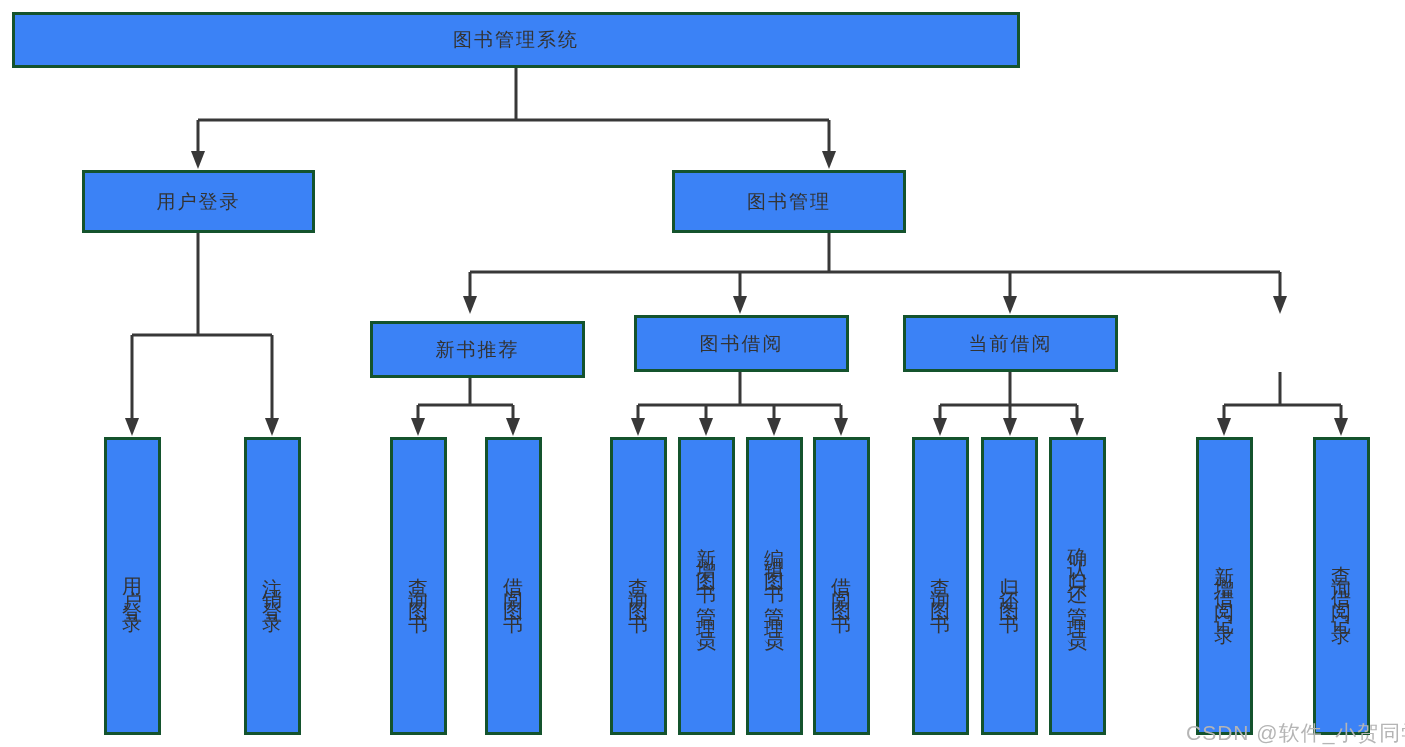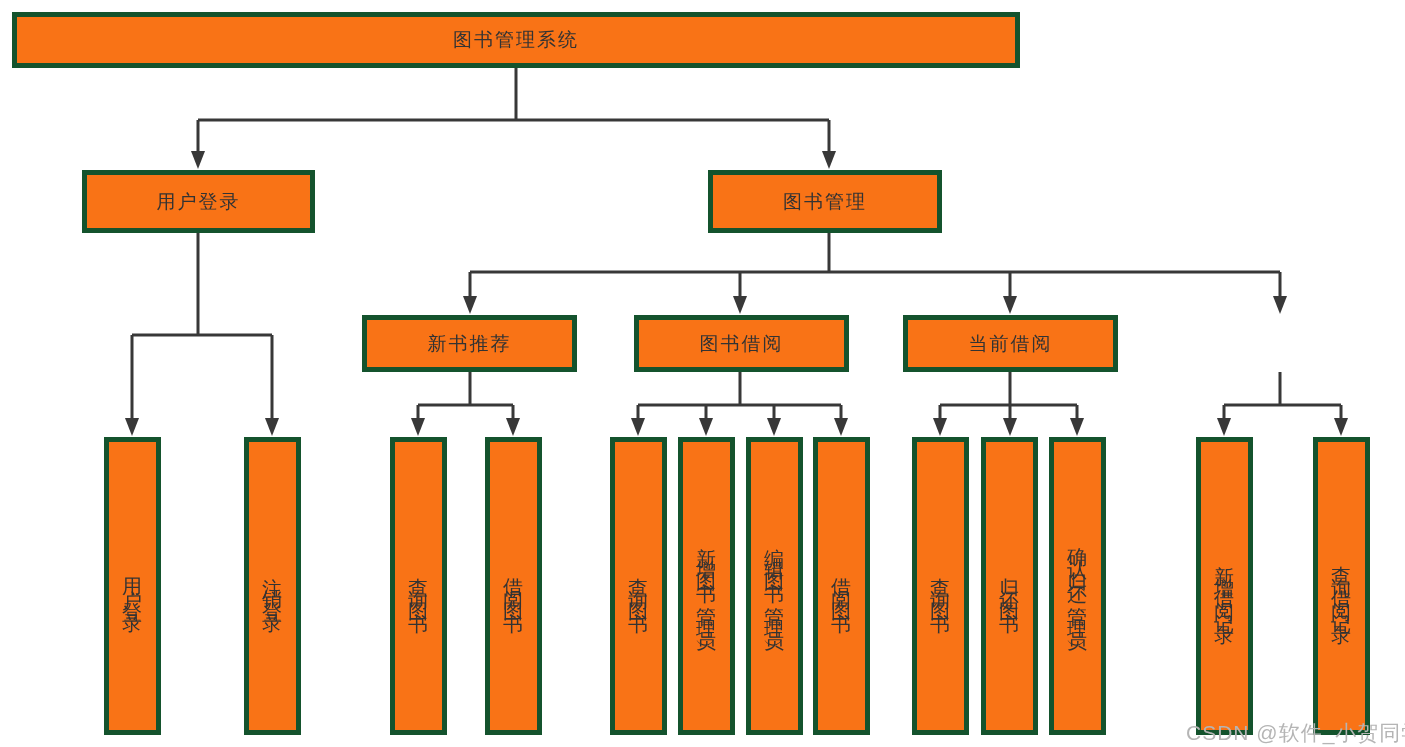--- a/index.html
+++ b/index.html
@@ -12,35 +12,35 @@
     overflow: hidden;
   }
   svg.connectors {
     position: absolute;
     left: 0; top: 0;
     width: 1405px; height: 747px;
   }
   .node {
     position: absolute;
     box-sizing: border-box;
-    border: 5px solid #14532d;
-    background: #f97316;
+    border: 3px solid #14532d;
+    background: #3b82f6;
     display: flex;
     align-items: center;
     justify-content: center;
     color: #333333;
     font-size: 19px;
     letter-spacing: 2px;
     white-space: nowrap;
   }
   .root-node  { left: 12px;  top: 12px;  width: 1008px; height: 56px; }
   .l2-a { left: 82px;  top: 170px; width: 233px; height: 63px; }
-  .l2-b { left: 708px; top: 170px; width: 234px; height: 63px; }
+  .l2-b { left: 672px; top: 170px; width: 234px; height: 63px; }
   .l3   { top: 315px; width: 215px; height: 57px; }
-  .l3-a { left: 362px; }
+  .l3-a { left: 370px; margin-top: 6px; }
   .l3-b { left: 634px; }
   .l3-c { left: 903px; }
   .l3-d { left: 1173px; }
   .leaf {
     top: 437px;
     width: 57px;
     height: 298px;
     writing-mode: vertical-rl;
     text-orientation: mixed;
     font-size: 20px;

